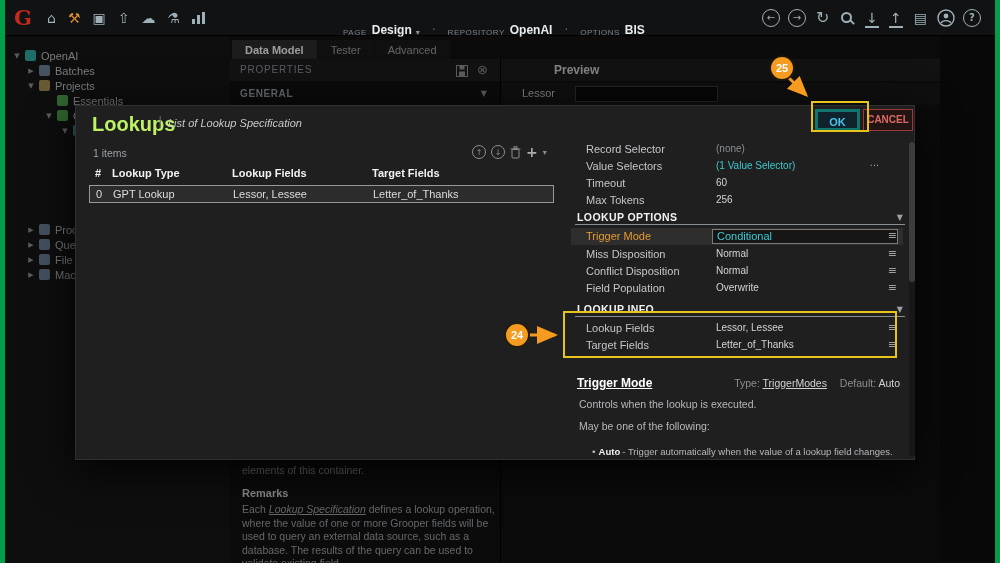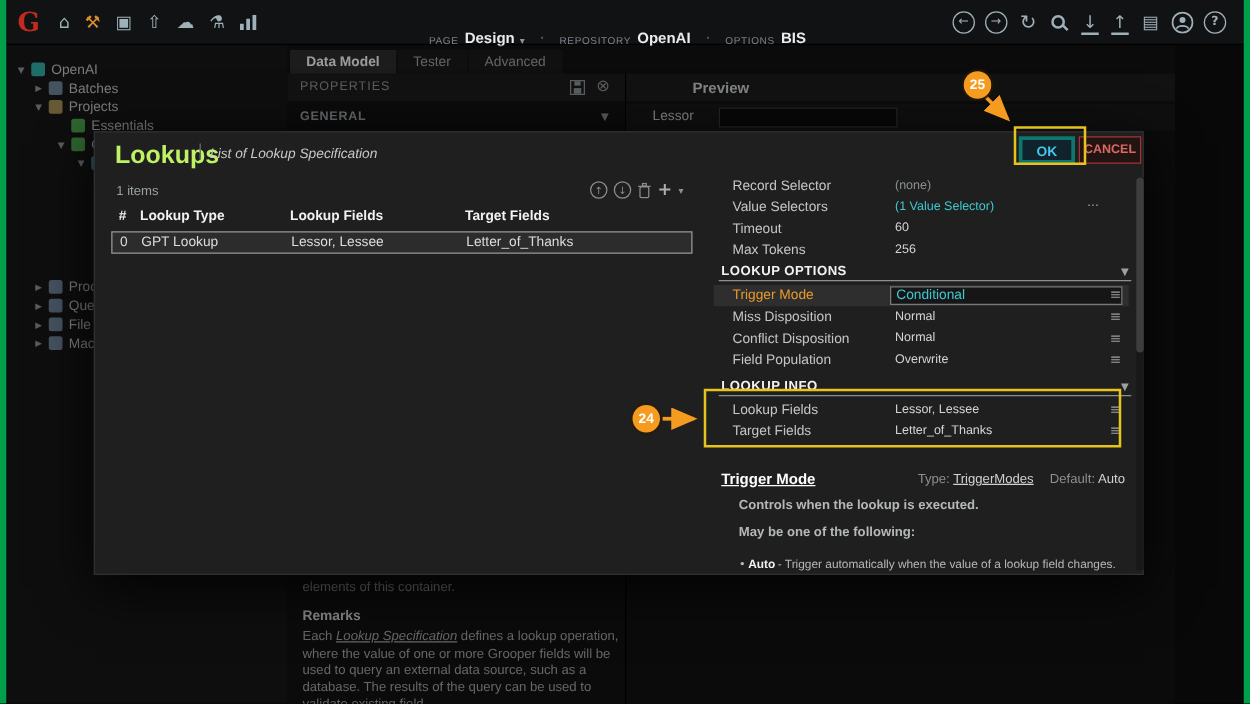--- a/index.html
+++ b/index.html
@@ -120,21 +120,21 @@
             cursor:pointer; white-space:nowrap; overflow:hidden; }
   .ham { position:absolute; right:6px; top:1px; font-size:11px; color:#9aa0a4; cursor:pointer; }
   .psec { position:absolute; left:4px; width:330px; height:15px; border-bottom:1px solid #8a8f93; cursor:pointer; }
   .psec .st { position:absolute; left:2px; top:1px; font-size:10.5px; font-weight:bold; letter-spacing:.4px; color:#f2f2f2; }
   .psec .secv { position:absolute; right:2px; top:3px; font-size:8px; color:#9aa0a4; }
   .h-title { position:absolute; left:6px; top:240px; font-size:12px; font-weight:bold; color:#fff; text-decoration:underline; }
   .h-meta { position:absolute; right:8px; top:241px; font-size:10.5px; white-space:nowrap; }
   .h-meta .gl { color:#8a8f93; }
   .h-meta .gu { color:#cfd2d4; text-decoration:underline; margin-right:10px; }
   .h-meta .gv2 { color:#cfd2d4; }
-  .h-line { position:absolute; left:20px; font-size:10.5px; color:#b5b8ba; white-space:nowrap;font-weight:bold; }
+  .h-line { position:absolute; left:8px; font-size:10.5px; color:#b5b8ba; white-space:nowrap; }
   .h-bullet { position:absolute; left:20px; top:310px; font-size:9.5px; color:#b5b8ba; white-space:nowrap; }
   .h-bullet b { color:#f0f0f0; margin:0 2px; }
   .m-scroll { position:absolute; left:833px; top:36px; width:6px; height:314px; background:#181818; }
   .m-thumb { position:absolute; left:0; top:0; width:6px; height:140px; background:#3d3d3d; border-radius:3px; cursor:pointer; }
 
   
   .ann-svg { position:absolute; left:0; top:0; z-index:20; pointer-events:none; }
   .ybox { position:absolute; border:2px solid #e6c41c; z-index:15; pointer-events:none; }
   .badge { position:absolute; width:22px; height:22px; border-radius:50%; background:#f59b1f;
            box-shadow:0 0 0 2px rgba(40,25,0,.55); color:#fff; font-size:11px; font-weight:bold;

